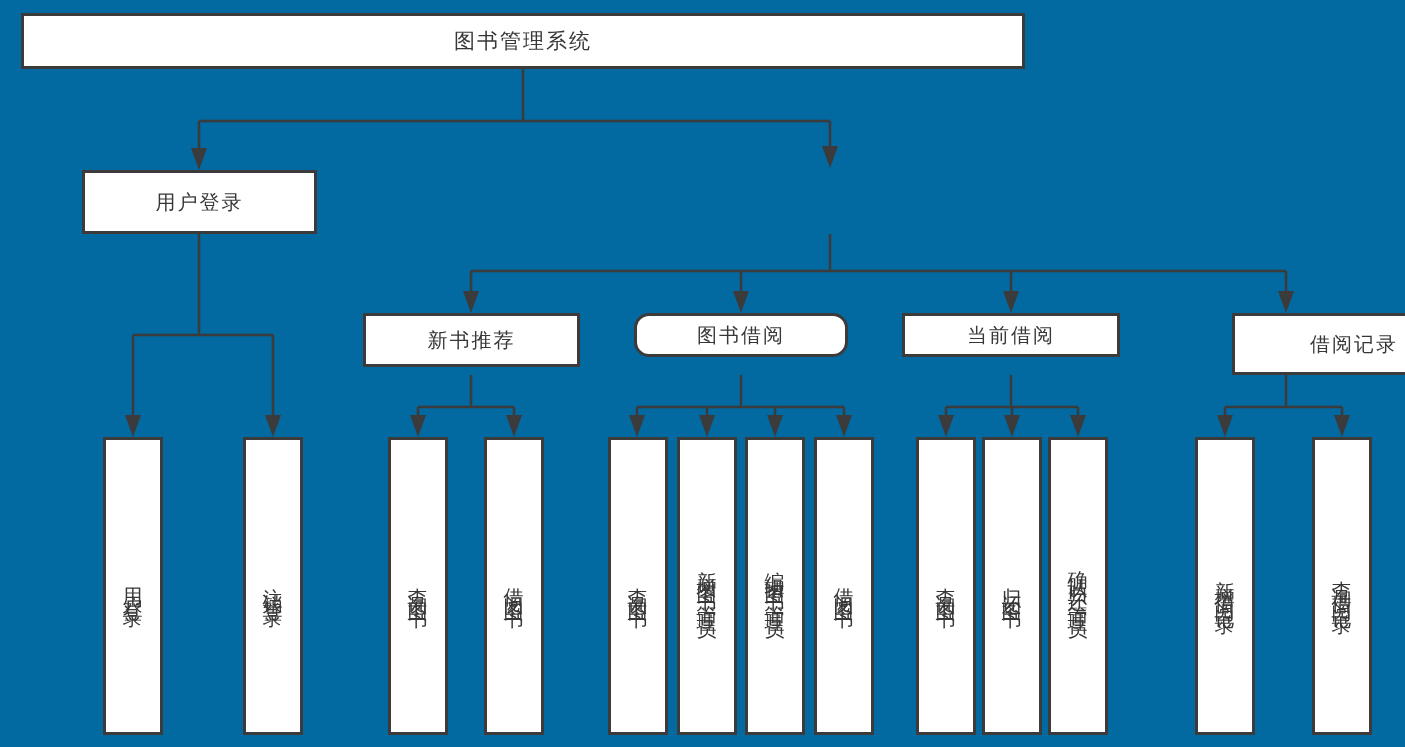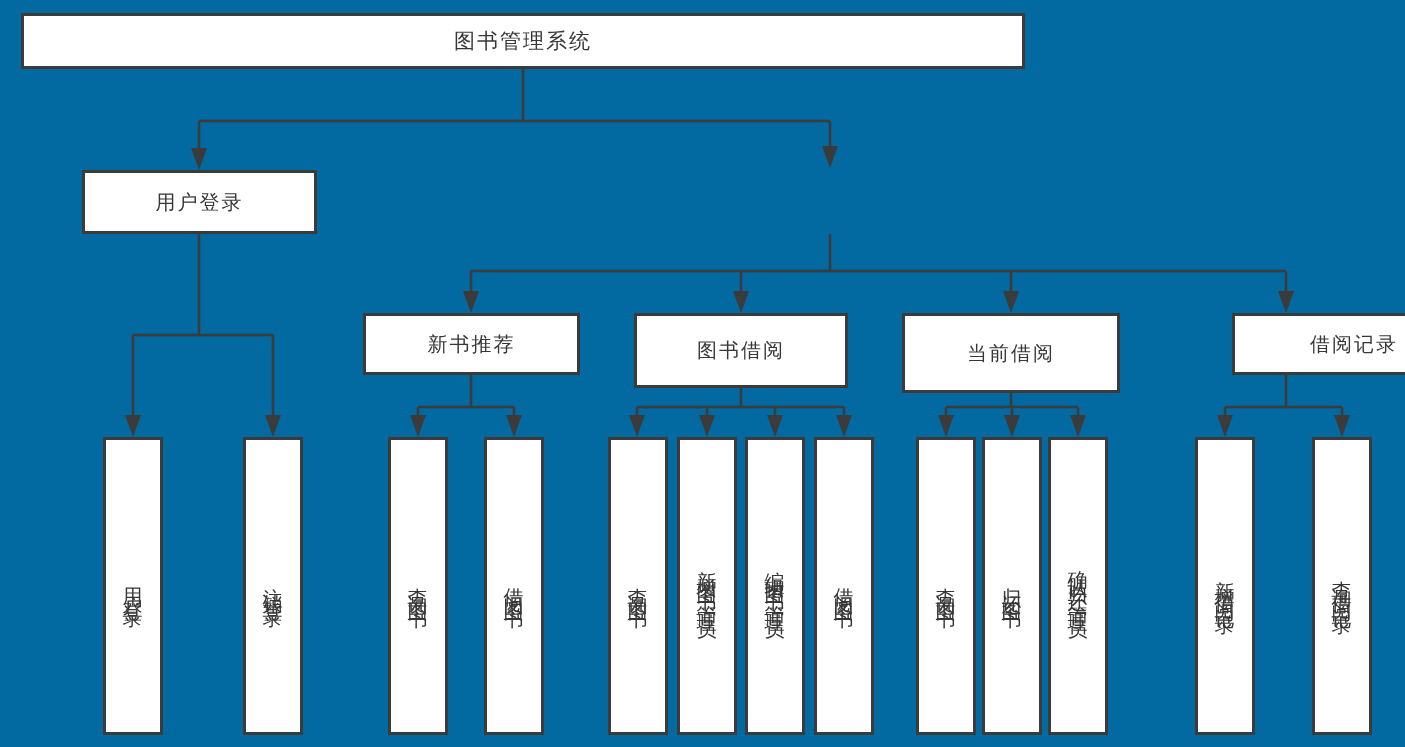--- a/index.html
+++ b/index.html
@@ -106,23 +106,23 @@
       <polygon points="1070,415 1086,415 1078,437"></polygon>
       <polygon points="1217,415 1233,415 1225,437"></polygon>
       <polygon points="1334,415 1350,415 1342,437"></polygon>
     </g>
   </svg>
 
   <div class="node root" style="left:21px; top:13px; width:1004px; height:56px;">图书管理系统</div>
 
   <div class="node" style="left:82px; top:170px; width:235px; height:64px;">用户登录</div>
 
-  <div class="node" style="left:363px; top:313px; width:217px; height:62px;">新书推荐</div>
-  <div class="node" style="left:634px; top:313px; width:214px; height:75px;">图书借阅</div>
-  <div class="node" style="left:902px; top:313px; width:218px; height:80px;">当前借阅</div>
+  <div class="node" style="left:363px; top:313px; width:217px; height:54px;">新书推荐</div>
+  <div class="node" style="left:634px; top:313px; width:214px; height:44px;border-radius:15px;">图书借阅</div>
+  <div class="node" style="left:902px; top:313px; width:218px; height:44px;">当前借阅</div>
   <div class="node" style="left:1232px; top:313px; width:216px; height:62px;padding-left:28px;">借阅记录</div>
 
   <div class="leaf" style="left:103px;">
     <span class="vtext">用户登录</span>
   </div>
   <div class="leaf" style="left:243px;">
     <span class="vtext">注销登录</span>
   </div>
 
   <div class="leaf" style="left:388px;">

